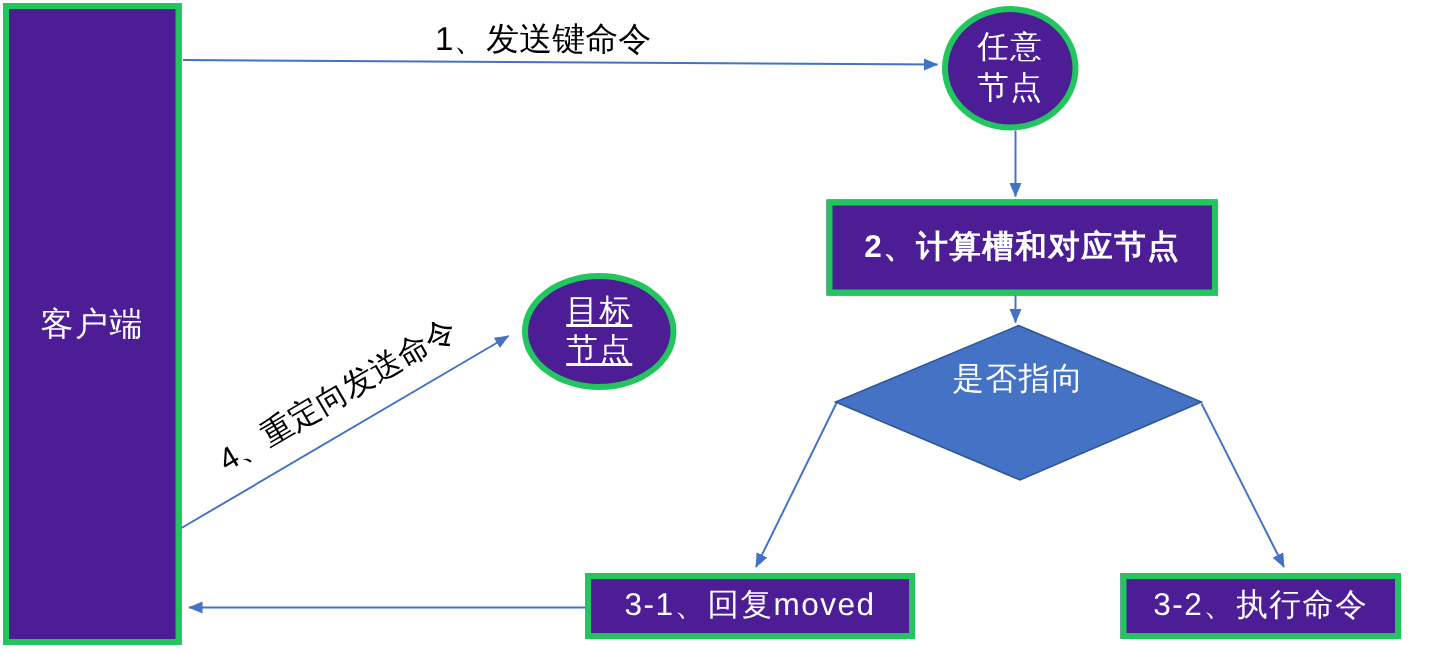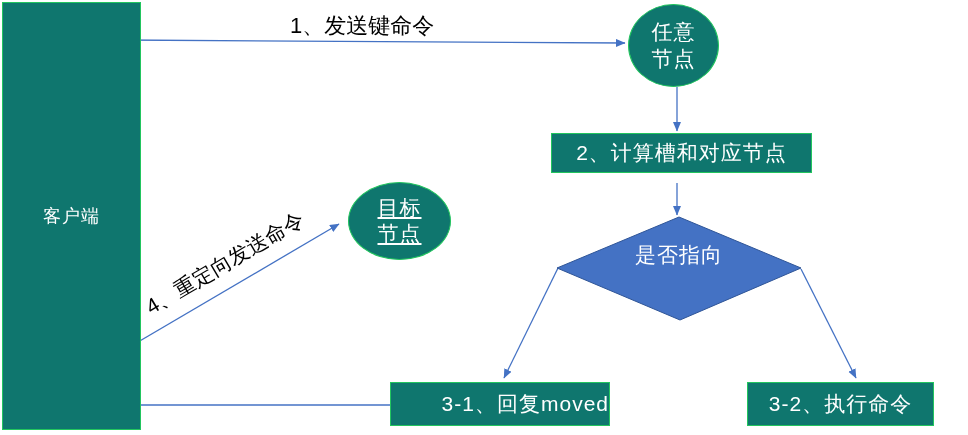--- a/index.html
+++ b/index.html
@@ -12,52 +12,53 @@
     font-family: "Liberation Sans", "DejaVu Sans", sans-serif;
   }
   .edges {
     position: absolute;
     left: 0; top: 0;
     width: 968px; height: 435px;
   }
   .node {
     position: absolute;
     box-sizing: border-box;
-    background: #0f766e;
-    border: 1px solid #22c55e;
+    background: #4c1d95;
+    border: 4px solid #22c55e;
     color: #ffffff;
     display: flex;
     align-items: center;
     justify-content: center;
     text-align: center;
     font-size: 21px;
     letter-spacing: 1px;
     line-height: 1.25;
   }
   .node.ellipse {
     border-radius: 50%;
     flex-direction: column;
   }
   .node.client {
-    left: 2px; top: 2px; width: 139px; height: 428px;
-    font-size: 18px;
+    left: 2px; top: 2px; width: 119px; height: 428px;
+    font-size: 22px;
   }
-  .node.calc-slot   { left: 551px; top: 133px; width: 261px; height: 40px; }
-  .node.reply-moved { left: 390px; top: 382px; width: 220px; height: 44px; justify-content: flex-end; }
+  .node.calc-slot   { left: 551px; top: 133px; width: 261px; height: 64px; font-weight: bold; }
+  .node.reply-moved { left: 390px; top: 382px; width: 220px; height: 44px; }
   .node.exec-cmd    { left: 747px; top: 382px; width: 187px; height: 44px; }
   .node.any-node    { left: 628px; top: 4px;   width: 91px;  height: 83px; }
   .node.target-node { left: 348px; top: 182px; width: 103px; height: 78px; text-decoration: underline; }
   .diamond-label {
     position: absolute;
     left: 569px; top: 241px; width: 220px;
     color: #ffffff;
     text-align: center;
     font-size: 21px;
     letter-spacing: 1px;
     line-height: 1.3;
+    font-family: Liberation Mono, monospace;
   }
   .edge-label {
     position: absolute;
     color: #000000;
     font-size: 22px;
     white-space: nowrap;
     text-align: right;
   }
   .edge-label.send-key { left: 290px; top: 11px; }
   .edge-label.redirect {

